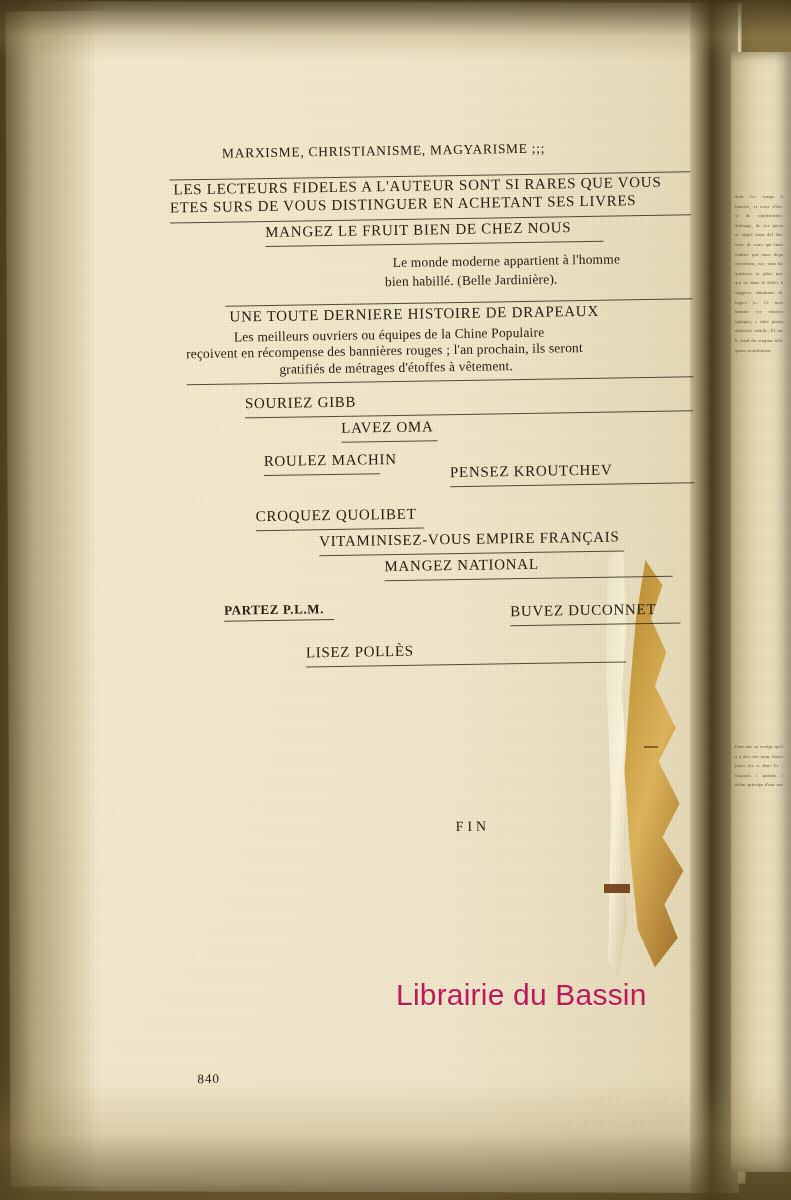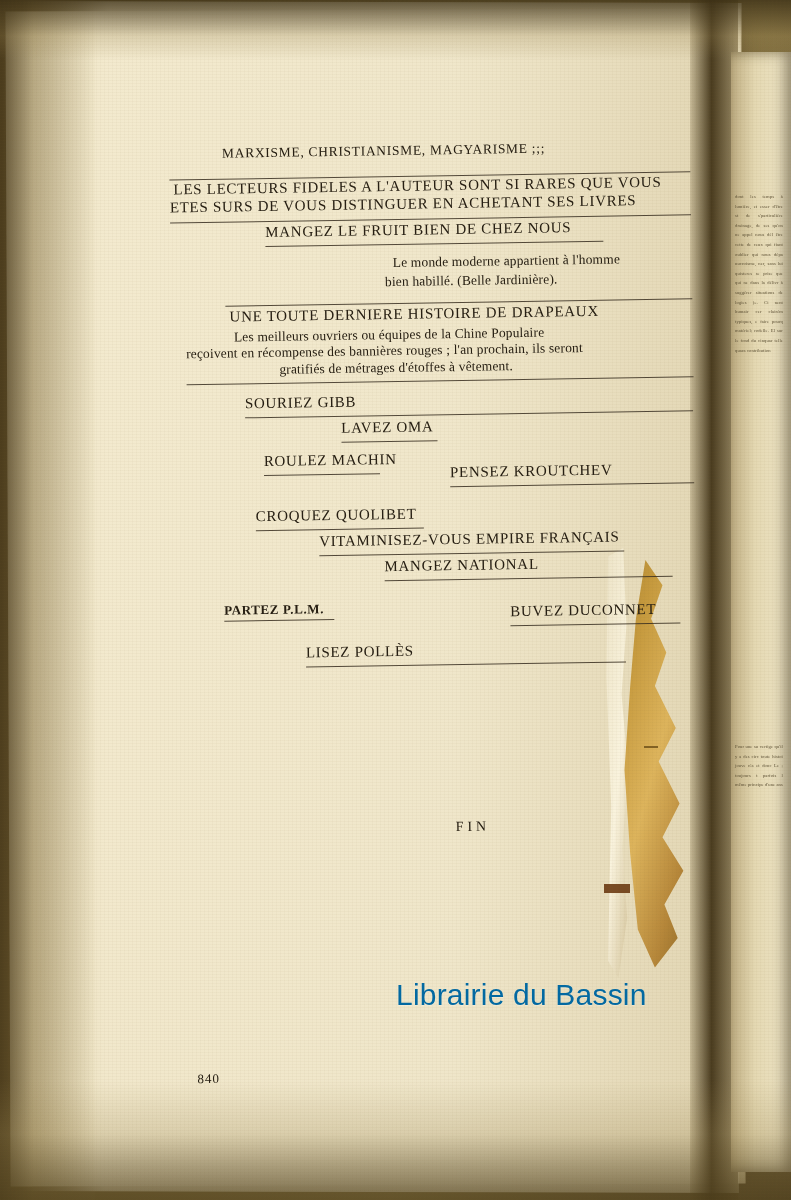--- a/index.html
+++ b/index.html
@@ -160,21 +160,21 @@
   
   .content .line, .content .rule { filter: contrast(1.05); }
 
   
   .watermark {
     position: absolute;
     left: 396px;
     top: 978px;
     font-family: "Liberation Sans", sans-serif;
     font-size: 30px;
-    color: #0369a1;
+    color: #be185d;
     letter-spacing: .2px;
     text-shadow: 0 1px 0 rgba(255,255,255,.25);
   }
 
   
   .grain {
     position: absolute; inset: 0;
     background-image:
       repeating-linear-gradient(0deg, rgba(120,95,45,.035) 0px, rgba(120,95,45,.035) 1px, rgba(255,255,255,0) 1px, rgba(255,255,255,0) 3px),
       repeating-linear-gradient(90deg, rgba(120,95,45,.03) 0px, rgba(120,95,45,.03) 1px, rgba(255,255,255,0) 1px, rgba(255,255,255,0) 4px);

